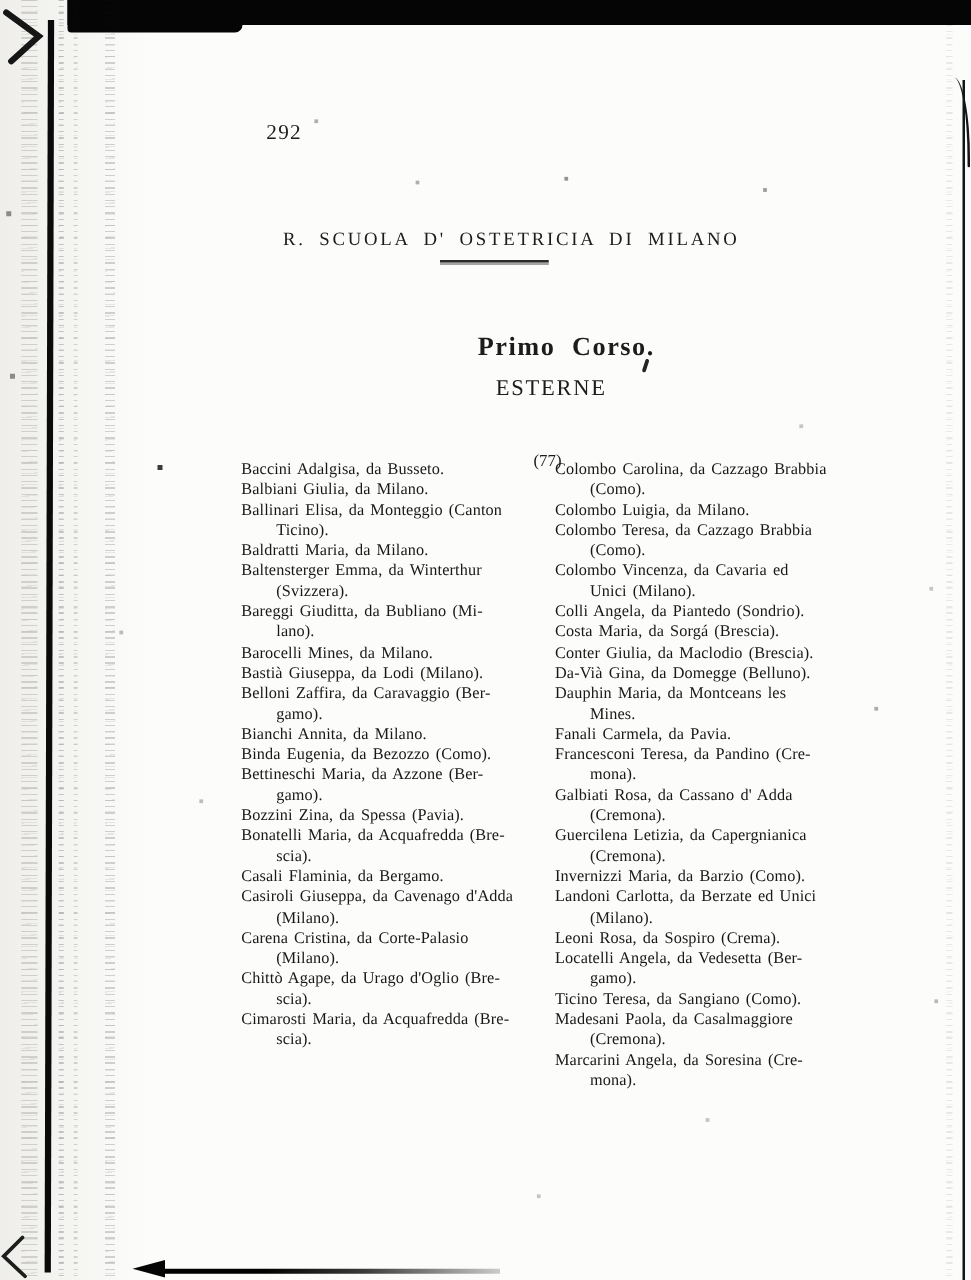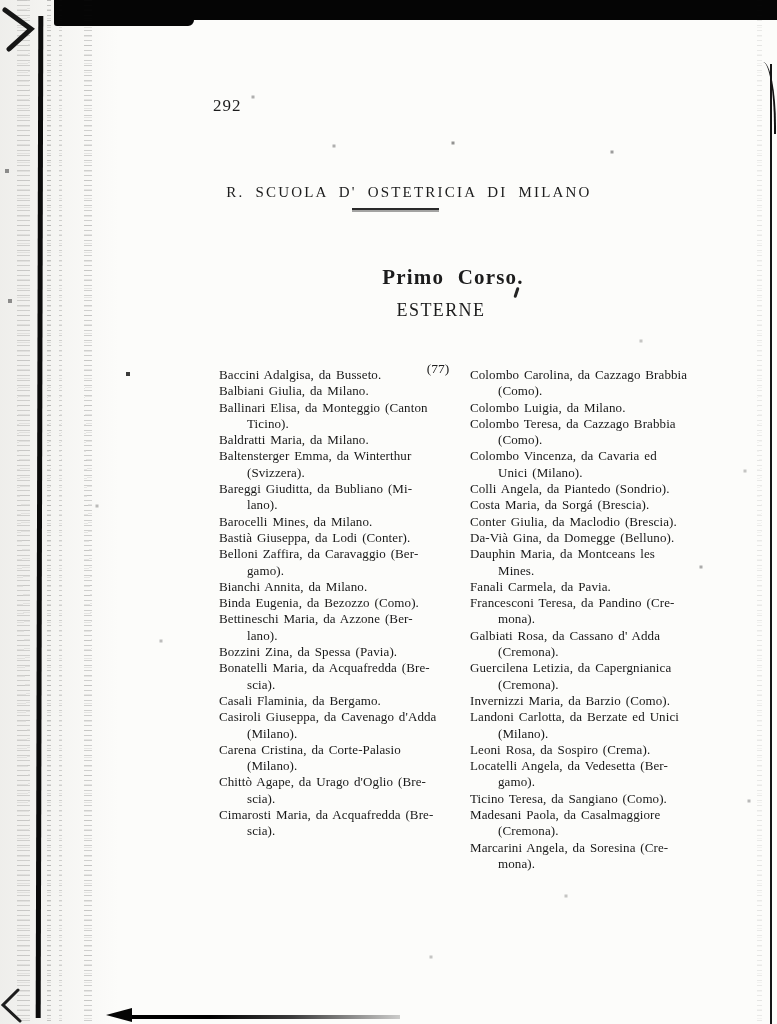--- a/index.html
+++ b/index.html
@@ -47,21 +47,21 @@
   .page-number{position:absolute;left:213px;top:96px;font-size:17px;letter-spacing:1px;}
   .doc-title{position:absolute;left:397px;top:172px;transform:translateX(-50%);
     font-size:15px;font-weight:normal;letter-spacing:2.2px;word-spacing:5px;white-space:nowrap;margin:12px;}
   .title-rule{position:absolute;left:352px;top:208px;width:87px;height:2px;background:#2a2a2a;
     box-shadow:0 2px 0 rgba(90,90,90,.55);}
   .course-heading{position:absolute;left:441px;top:253px;transform:translateX(-50%);
     font-size:21px;font-weight:bold;letter-spacing:1.2px;word-spacing:7px;white-space:nowrap;margin:12px;}
   .section-heading{position:absolute;left:441px;top:300px;transform:translateX(-50%);
     font-size:18px;font-weight:normal;letter-spacing:1.4px;margin:0;}
   .student-count{position:absolute;left:438px;top:329px;transform:translateX(-50%);font-size:13.5px;margin-top:32px;}
-  .names-col{position:absolute;top:367px;margin-left:26px;}
+  .names-col{position:absolute;top:367px;}
   .names-col.left{left:193px;width:228px;}
   .names-col.right{left:444px;width:275px;}
   .entry{margin:0;font-size:13px;line-height:16.3px;white-space:pre;
     padding-left:28px;text-indent:-28px;color:#181818;letter-spacing:.1px;word-spacing:1.5px;}
 </style>
 </head>
 <body>
 
 <div class="paper-shade"></div>
 
@@ -97,27 +97,27 @@
     <p class="entry">Baccini Adalgisa, da Busseto.</p>
     <p class="entry">Balbiani Giulia, da Milano.</p>
     <p class="entry">Ballinari Elisa, da Monteggio (Canton
 Ticino).</p>
     <p class="entry">Baldratti Maria, da Milano.</p>
     <p class="entry">Baltensterger Emma, da Winterthur
 (Svizzera).</p>
     <p class="entry">Bareggi Giuditta, da Bubliano (Mi-
 lano).</p>
     <p class="entry">Barocelli Mines, da Milano.</p>
-    <p class="entry">Bastià Giuseppa, da Lodi (Conter).</p>
+    <p class="entry">Bastià Giuseppa, da Lodi (Milano).</p>
     <p class="entry">Belloni Zaffira, da Caravaggio (Ber-
 gamo).</p>
     <p class="entry">Bianchi Annita, da Milano.</p>
     <p class="entry">Binda Eugenia, da Bezozzo (Como).</p>
     <p class="entry">Bettineschi Maria, da Azzone (Ber-
-lano).</p>
+gamo).</p>
     <p class="entry">Bozzini Zina, da Spessa (Pavia).</p>
     <p class="entry">Bonatelli Maria, da Acquafredda (Bre-
 scia).</p>
     <p class="entry">Casali Flaminia, da Bergamo.</p>
     <p class="entry">Casiroli Giuseppa, da Cavenago d'Adda
 (Milano).</p>
     <p class="entry">Carena Cristina, da Corte-Palasio
 (Milano).</p>
     <p class="entry">Chittò Agape, da Urago d'Oglio (Bre-
 scia).</p>

